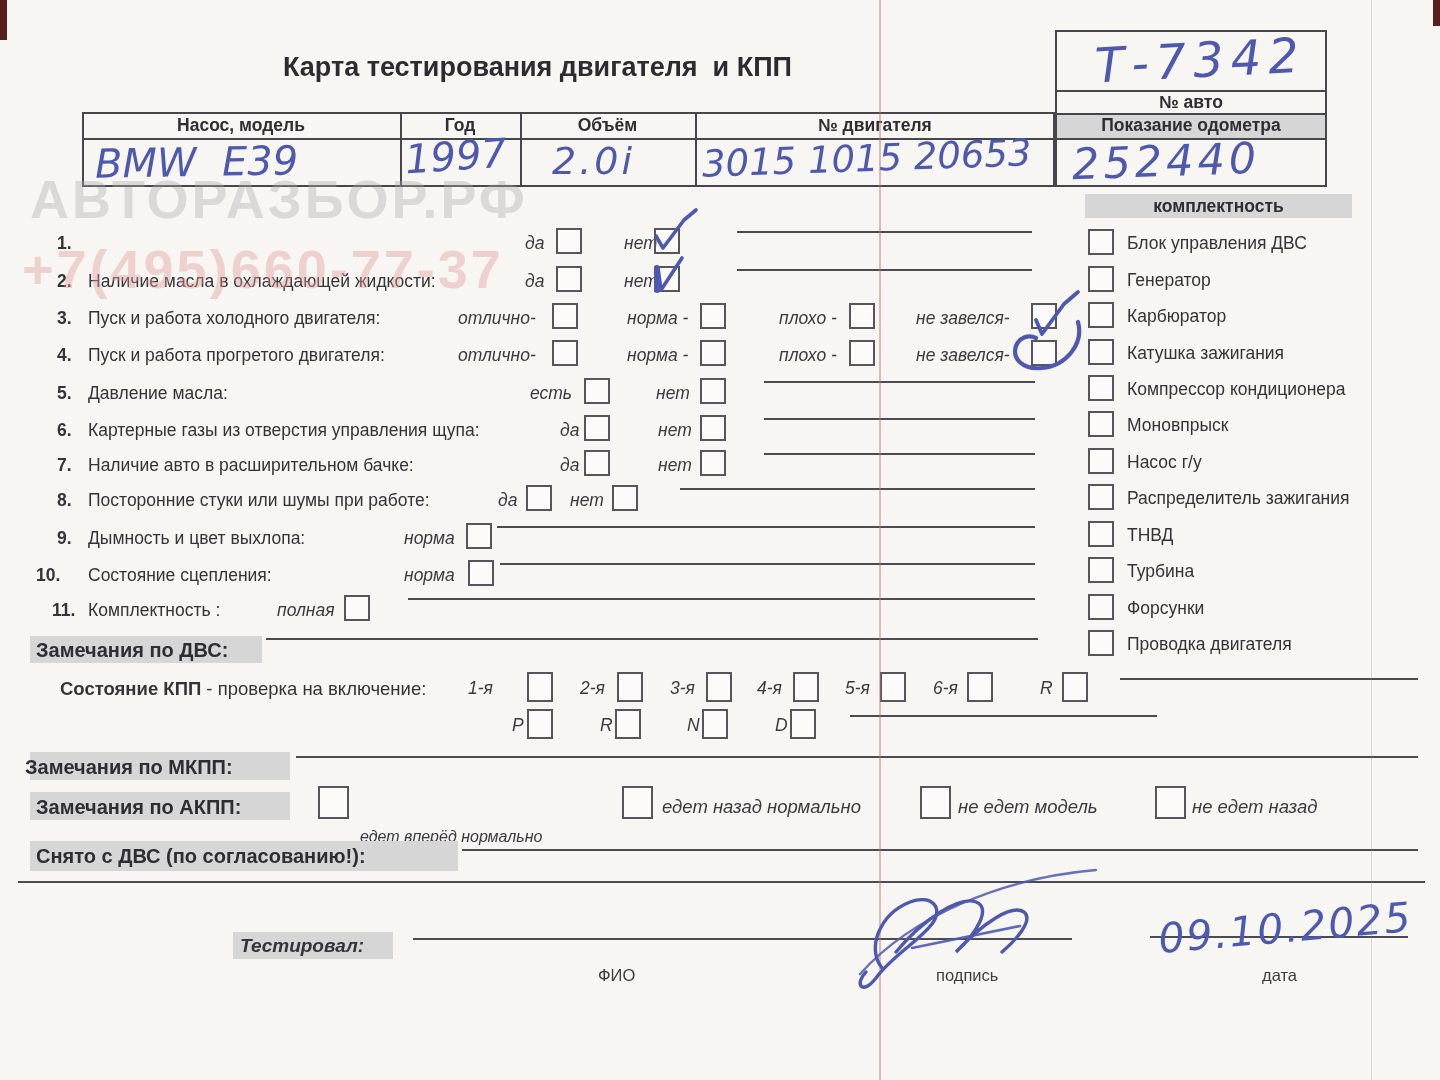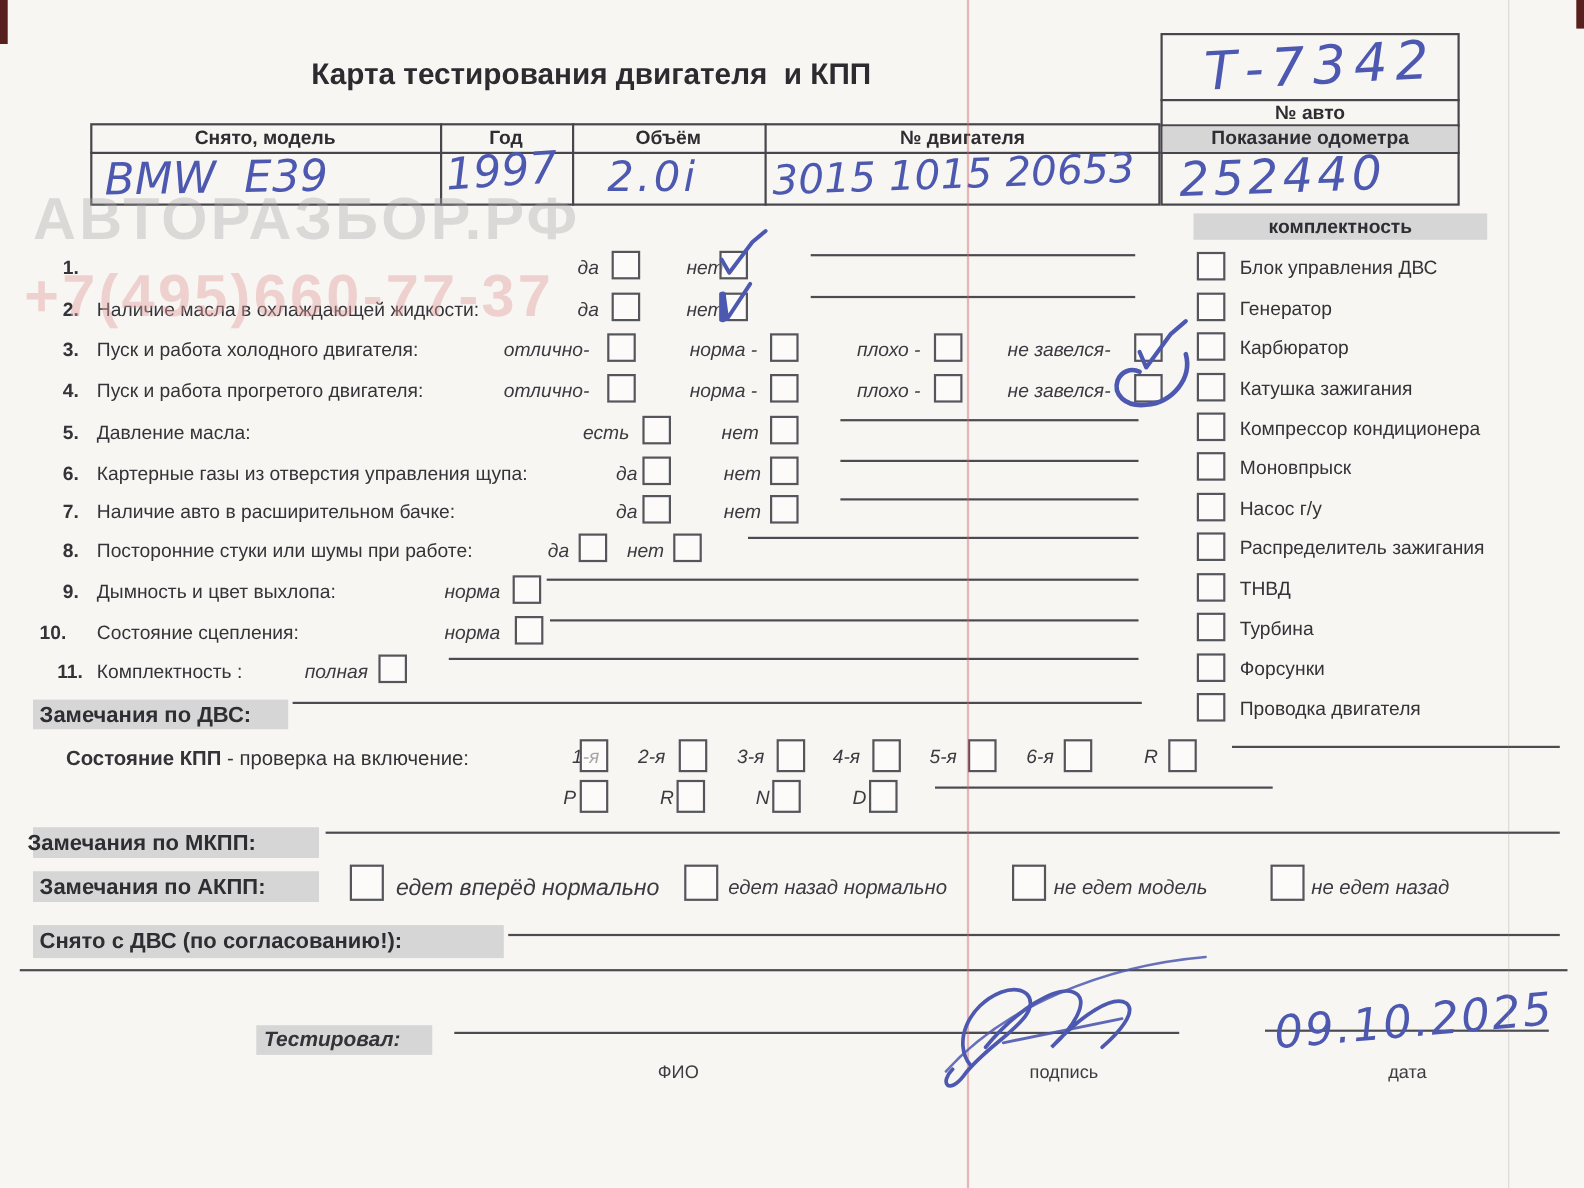--- a/index.html
+++ b/index.html
@@ -57,21 +57,21 @@
   <div class="cellhdr" style="left:1055px;top:92px;width:272px">№ авто</div>
   <div class="cellhdr" style="left:1055px;top:115px;width:272px">Показание одометра</div>
   <div class="hand" style="left:1095px;top:36px;font-size:48px;letter-spacing:7px;transform:rotate(-3deg)">Т-7342</div>
   <div class="hand" style="left:1072px;top:140px;font-size:43px;letter-spacing:4px;transform:rotate(-2deg)">252440</div>
 
   <div class="abs border2" style="left:82px;top:112px;width:973px;height:75px"></div>
   <div class="hline" style="left:82px;top:138px;width:973px"></div>
   <div class="vline" style="left:400px;top:112px;height:75px"></div>
   <div class="vline" style="left:520px;top:112px;height:75px"></div>
   <div class="vline" style="left:695px;top:112px;height:75px"></div>
-  <div class="cellhdr" style="left:82px;top:115px;width:318px">Снято, модель</div>
+  <div class="cellhdr" style="left:82px;top:115px;width:318px">Насос, модель</div>
   <div class="cellhdr" style="left:400px;top:115px;width:120px">Год</div>
   <div class="cellhdr" style="left:520px;top:115px;width:175px">Объём</div>
   <div class="cellhdr" style="left:695px;top:115px;width:360px">№ двигателя</div>
   <div class="hand" style="left:95px;top:142px;font-size:40px;transform:rotate(-1deg)">BMW  E39</div>
   <div class="hand" style="left:405px;top:136px;font-size:40px;transform:rotate(-4deg)">1997</div>
   <div class="hand" style="left:552px;top:142px;font-size:38px;letter-spacing:3px">2.0i</div>
   <div class="hand" style="left:702px;top:140px;font-size:37px;transform:rotate(-2deg)">3015 1015 20653</div>
 
   <div class="shade" style="left:1085px;top:194px;width:267px;height:24px"></div>
   <div class="cellhdr" style="left:1085px;top:196px;width:267px">комплектность</div>
@@ -187,21 +187,21 @@
   <span class="lbl" style="left:88px;top:600px">Комплектность :</span>
   <span class="opt" style="left:277px;top:600px">полная</span>
   <span class="cb" style="left:344px;top:595px"></span>
   <span class="line" style="left:408px;top:598px;width:627px"></span>
 
   <div class="shade" style="left:30px;top:636px;width:232px;height:27px"></div>
   <div class="sect abs" style="left:36px;top:639px">Замечания по ДВС:</div>
   <span class="line" style="left:266px;top:638px;width:772px"></span>
 
   <div class="abs" style="left:60px;top:678px;font-size:18.5px;white-space:nowrap"><b>Состояние КПП</b><span style="white-space:pre"> - проверка на включение:</span></div>
-  <span class="opt" style="left:520px;top:678px">1-я</span>
+  <span class="opt" style="left:468px;top:678px">1-я</span>
   <span class="cb" style="left:527px;top:672px;height:30px"></span>
   <span class="opt" style="left:580px;top:678px">2-я</span>
   <span class="cb" style="left:617px;top:672px;height:30px"></span>
   <span class="opt" style="left:670px;top:678px">3-я</span>
   <span class="cb" style="left:706px;top:672px;height:30px"></span>
   <span class="opt" style="left:757px;top:678px">4-я</span>
   <span class="cb" style="left:793px;top:672px;height:30px"></span>
   <span class="opt" style="left:845px;top:678px">5-я</span>
   <span class="cb" style="left:880px;top:672px;height:30px"></span>
   <span class="opt" style="left:933px;top:678px">6-я</span>
@@ -220,21 +220,21 @@
   <span class="cb" style="left:790px;top:709px;height:30px"></span>
   <span class="line" style="left:850px;top:715px;width:307px"></span>
 
   <div class="shade" style="left:30px;top:752px;width:260px;height:28px"></div>
   <div class="sect abs" style="left:25px;top:756px">Замечания по МКПП:</div>
   <span class="line" style="left:296px;top:756px;width:1122px"></span>
 
   <div class="shade" style="left:30px;top:792px;width:260px;height:28px"></div>
   <div class="sect abs" style="left:36px;top:796px">Замечания по АКПП:</div>
   <span class="cb" style="left:318px;top:786px;width:31px;height:33px"></span>
-  <span class="opt" style="left:360px;top:796px;font-size:21px">едет вперёд нормально</span>
+  <span class="opt" style="left:360px;top:828px;font-size:16px">едет вперёд нормально</span>
   <span class="cb" style="left:622px;top:786px;width:31px;height:33px"></span>
   <span class="opt" style="left:662px;top:796px;font-size:18.5px">едет назад нормально</span>
   <span class="cb" style="left:920px;top:786px;width:31px;height:33px"></span>
   <span class="opt" style="left:958px;top:796px;font-size:18.5px">не едет модель</span>
   <span class="cb" style="left:1155px;top:786px;width:31px;height:33px"></span>
   <span class="opt" style="left:1192px;top:796px;font-size:18.5px">не едет назад</span>
 
   <div class="shade" style="left:30px;top:841px;width:428px;height:30px"></div>
   <div class="sect abs" style="left:36px;top:845px">Снято с ДВС (по согласованию!):</div>
   <span class="line" style="left:462px;top:849px;width:956px"></span>

